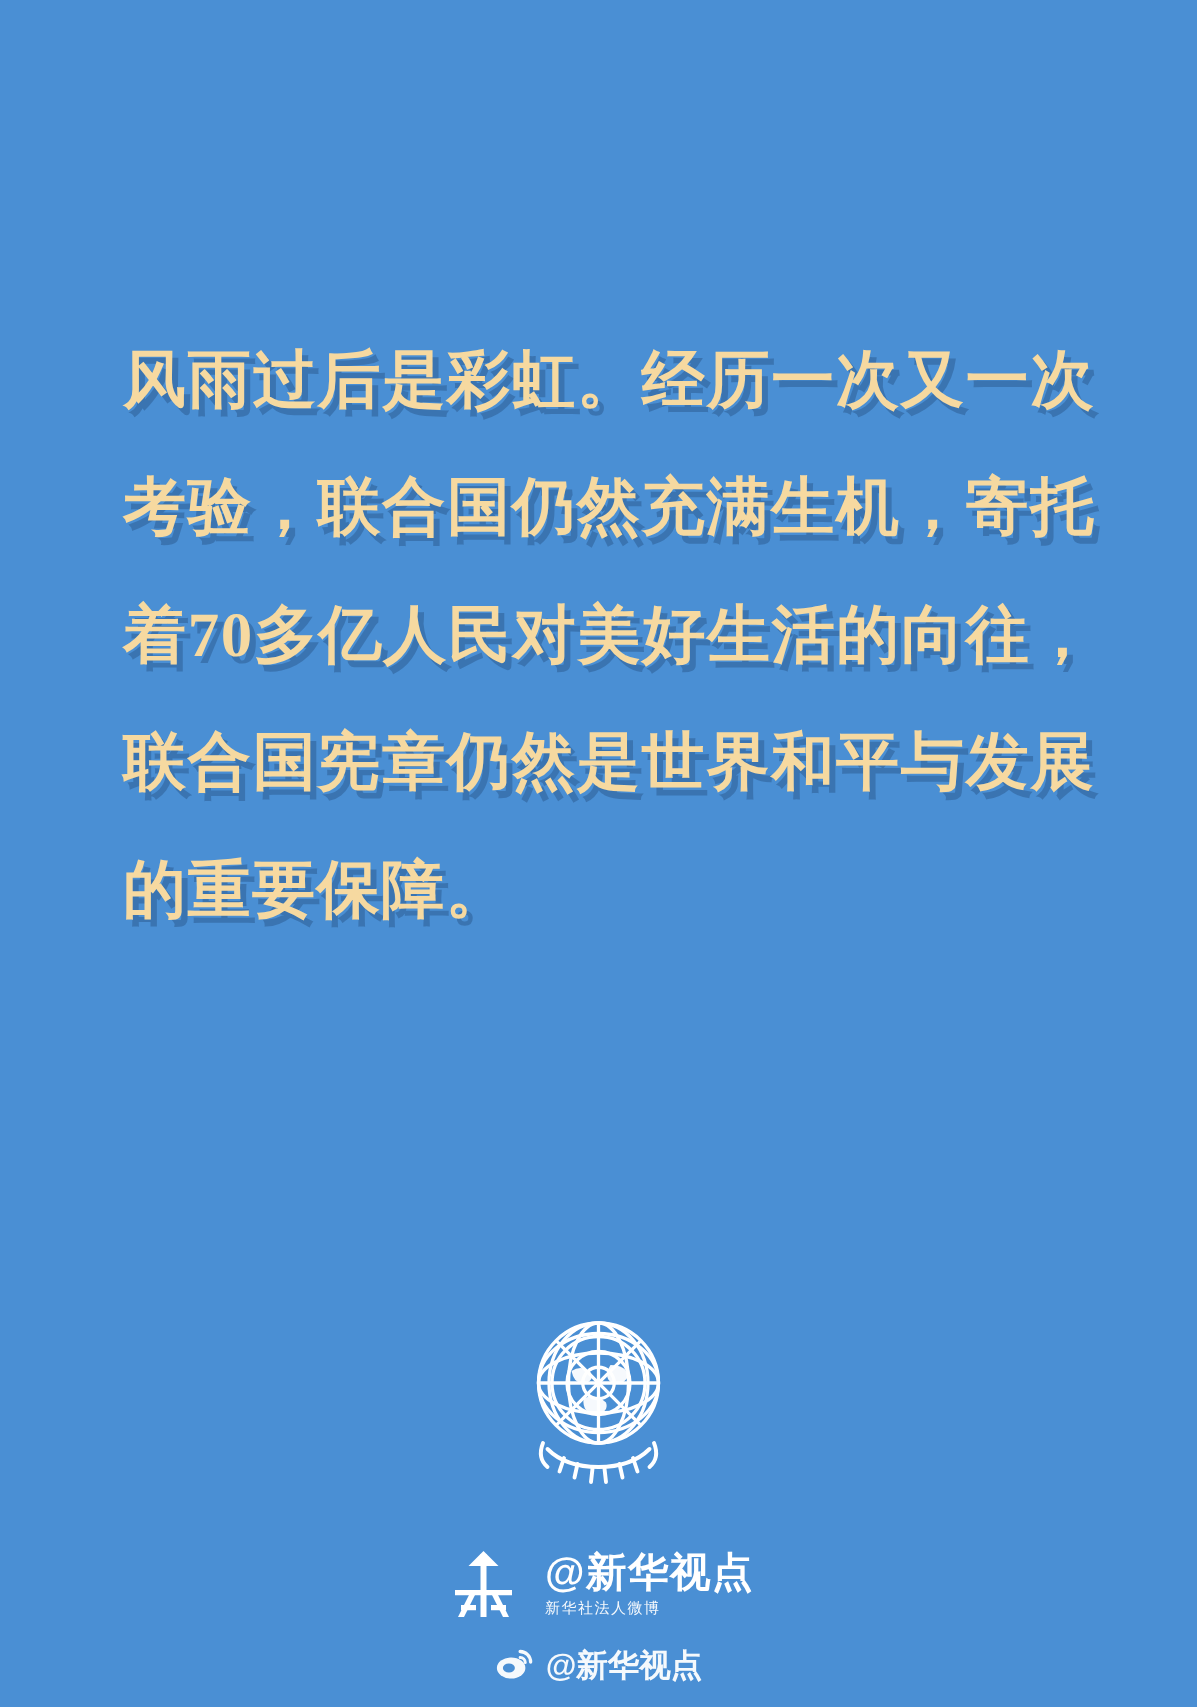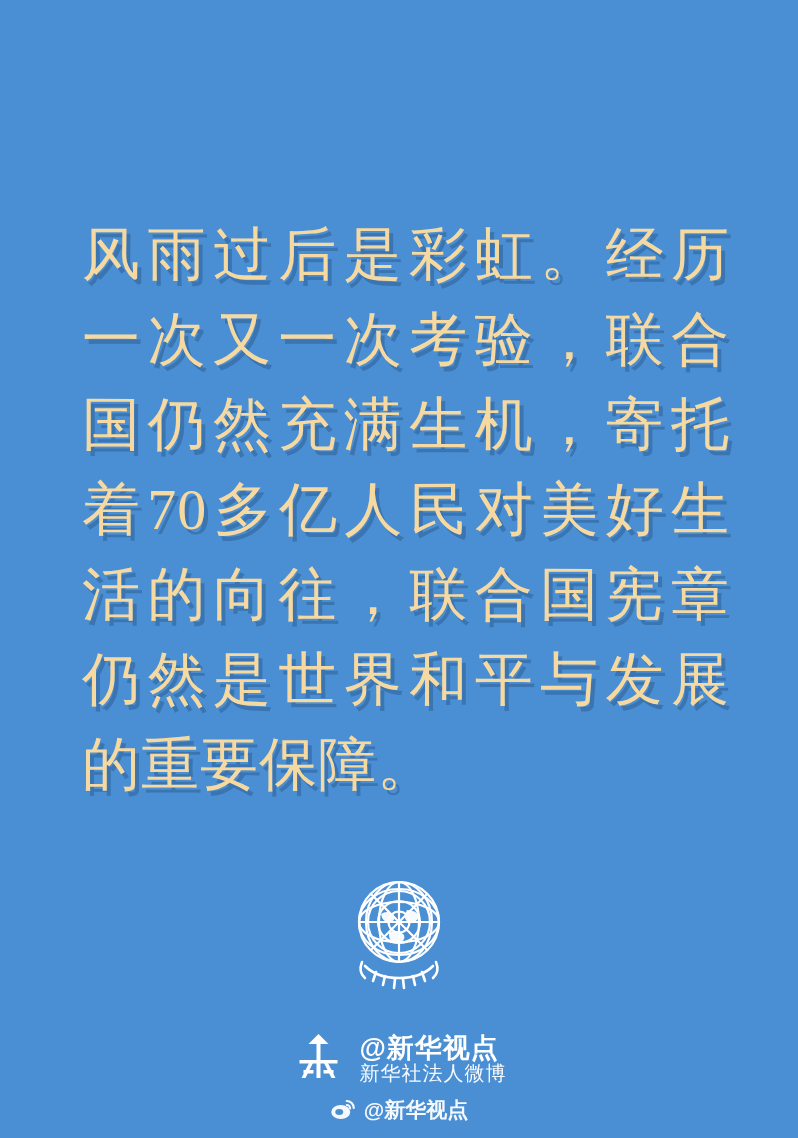--- a/index.html
+++ b/index.html
@@ -20,22 +20,22 @@
     box-sizing: border-box;
   }
   .quote-block {
     position: absolute;
     left: 82px;
     top: 212px;
     width: 648px;
   }
   .quote-text {
     font-family: "Liberation Serif", "DejaVu Serif", serif;
-    font-weight: normal;
-    font-size: 58px;
+    font-weight: bold;
+    font-size: 42px;
     line-height: 85px;
     letter-spacing: 1px;
     color: #f6d9a0;
     text-shadow: 4px 5px 0 rgba(40, 85, 135, 0.45);
     text-align: justify;
     text-justify: inter-character;
     word-break: break-all;
     margin: 0;
   }
   .un-emblem {
@@ -65,21 +65,21 @@
     justify-content: center;
     color: #ffffff;
   }
   .brand-name {
     font-size: 27px;
     font-weight: bold;
     line-height: 32px;
     letter-spacing: 1px;
   }
   .brand-sub {
-    font-size: 20px;
+    font-size: 10px;
     line-height: 18px;
     letter-spacing: 1px;
     opacity: 0.95;
   }
   .weibo-row {
     position: absolute;
     left: 50%;
     bottom: 14px;
     transform: translateX(-50%);
     display: flex;

